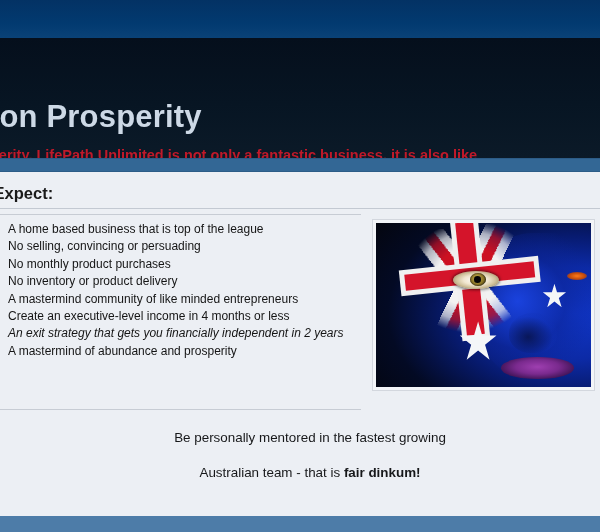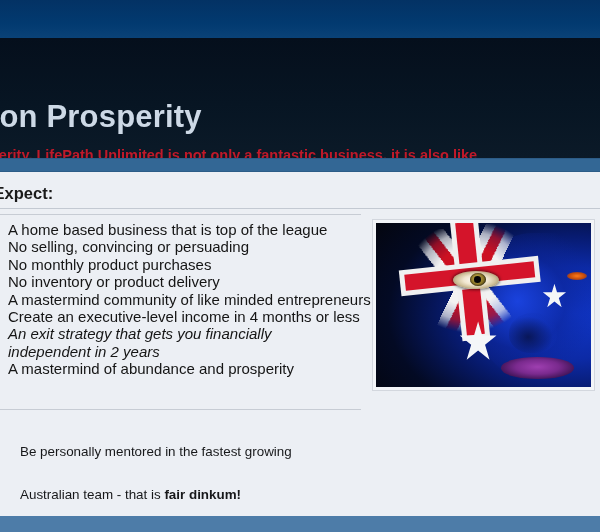--- a/index.html
+++ b/index.html
@@ -106,21 +106,21 @@
     border-right: none;
     background: #eceff4;
     box-sizing: border-box;
   }
   .expect-list {
     list-style: none;
     margin: 0;
     padding: 6px 0 6px 11px;
   }
   .expect-list li {
-    font-size: 15px;
+    font-size: 12px;
     line-height: 17.4px;
     color: #151515;
     white-space: nowrap;
   }
   .expect-list li.wrap {
     white-space: normal;
     width: 346px;
     font-style: italic;
   }
 
@@ -256,31 +256,31 @@
     right: 2%; top: 30%;
     width: 9%; height: 5%;
     border-radius: 50%;
     background: radial-gradient(ellipse at 50% 50%, #ff7a1a 0%, #c24a0a 55%, rgba(0,0,0,0) 100%);
   }
 
   
   .tagline {
     position: absolute;
     left: 0;
-    top: 272px;
+    top: 258px;
     width: 600px;
-    text-align: left;
+    text-align: center;
   }
   .tagline p {
     margin: 0;
     font-size: 13.4px;
     color: #17181a;
   }
   .tagline .t1 { padding-left: 20px; }
-  .tagline .t2 { padding-left: 20px; margin-top: 28px; }
+  .tagline .t2 { padding-left: 20px; margin-top: 20px; }
   .tagline .strong { font-weight: bold; }
 
   
   .bottom-bar {
     position: absolute;
     left: 0; top: 516px;
     width: 600px; height: 16px;
     background: #4d7ca8;
   }
 </style>

